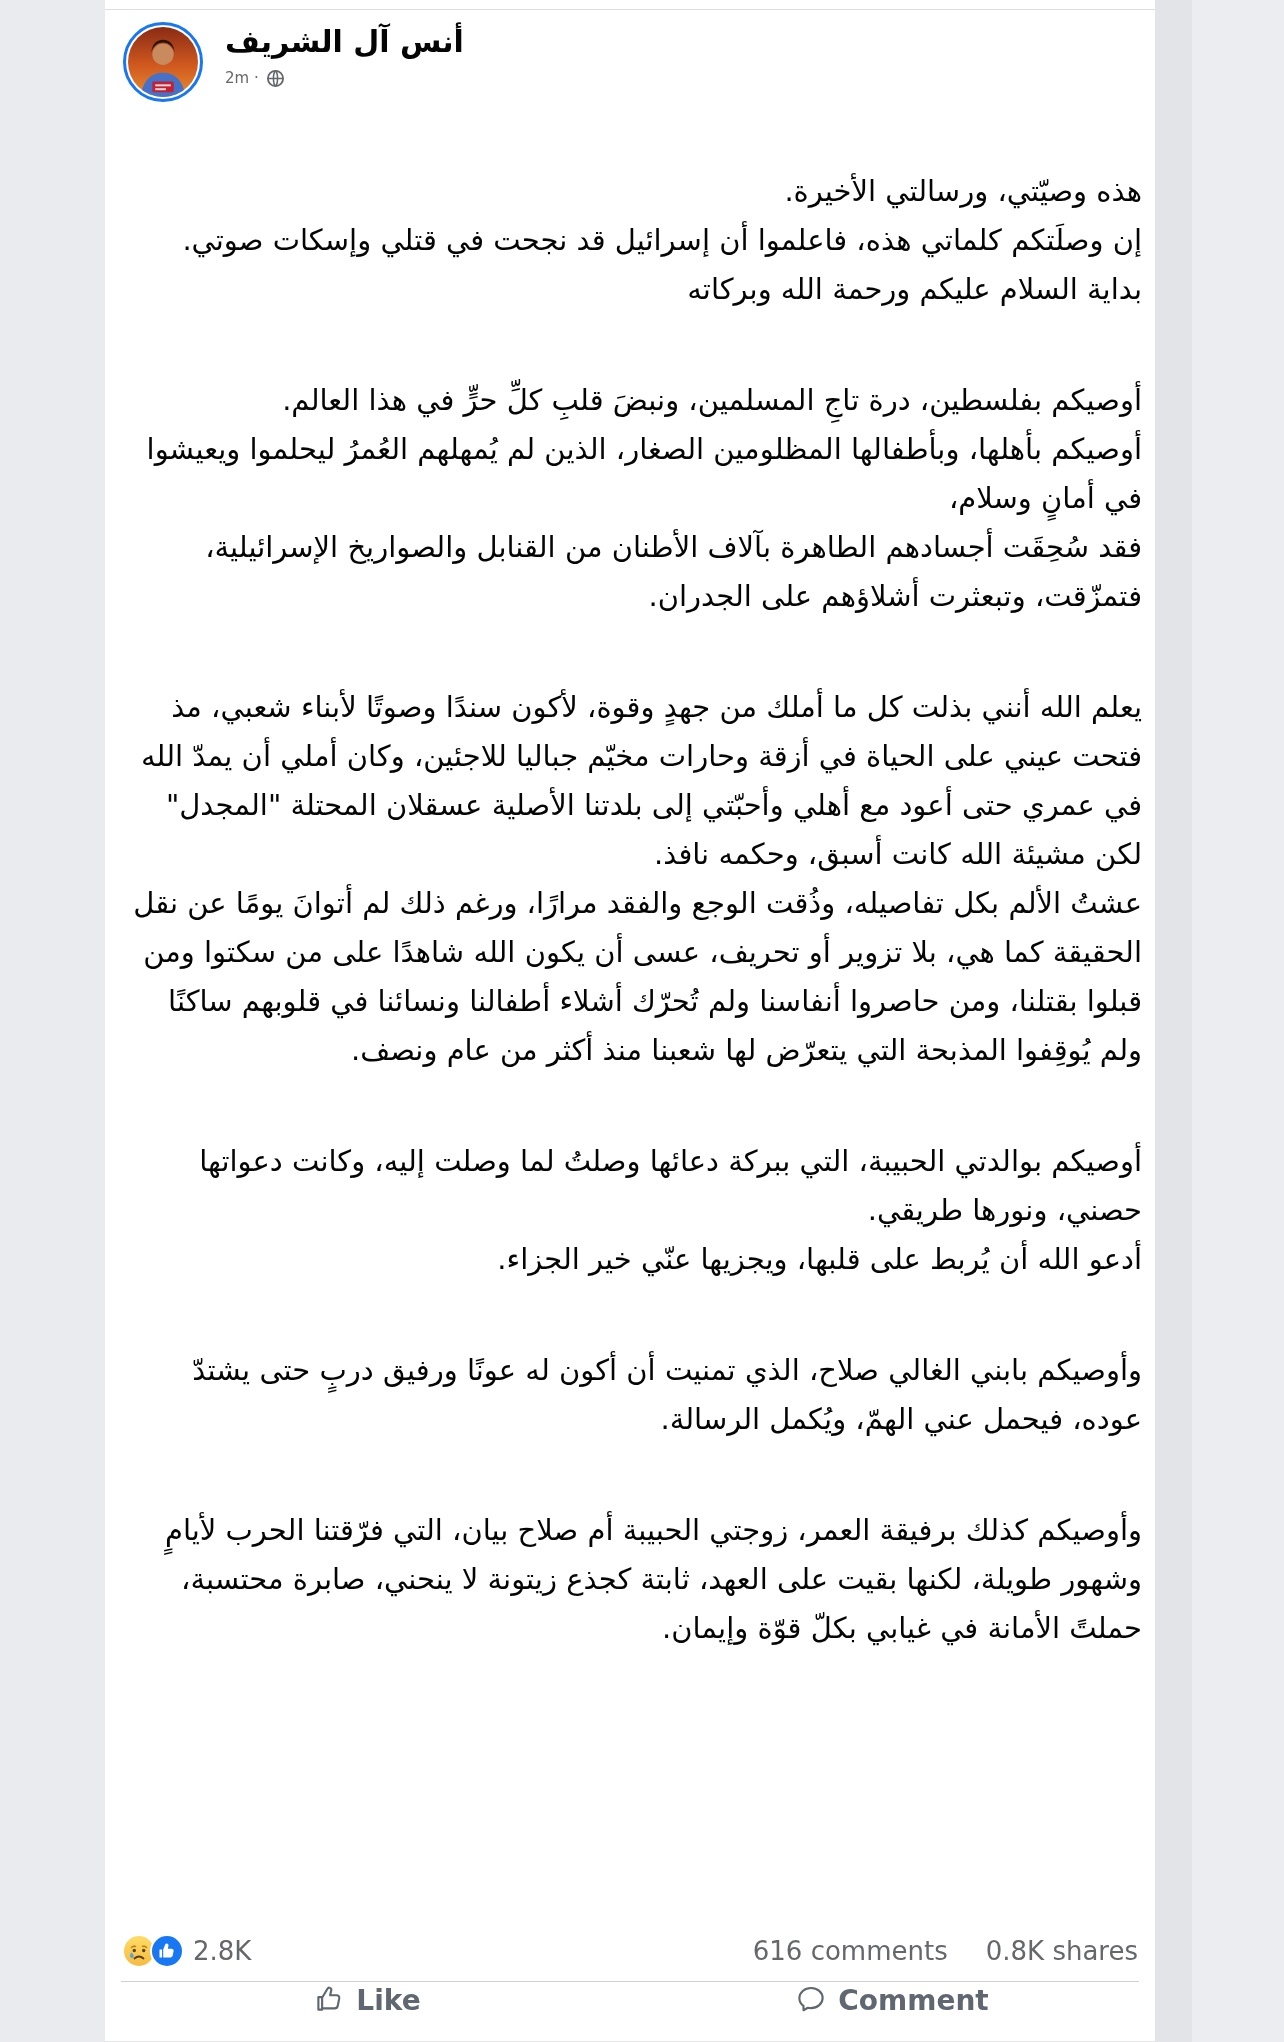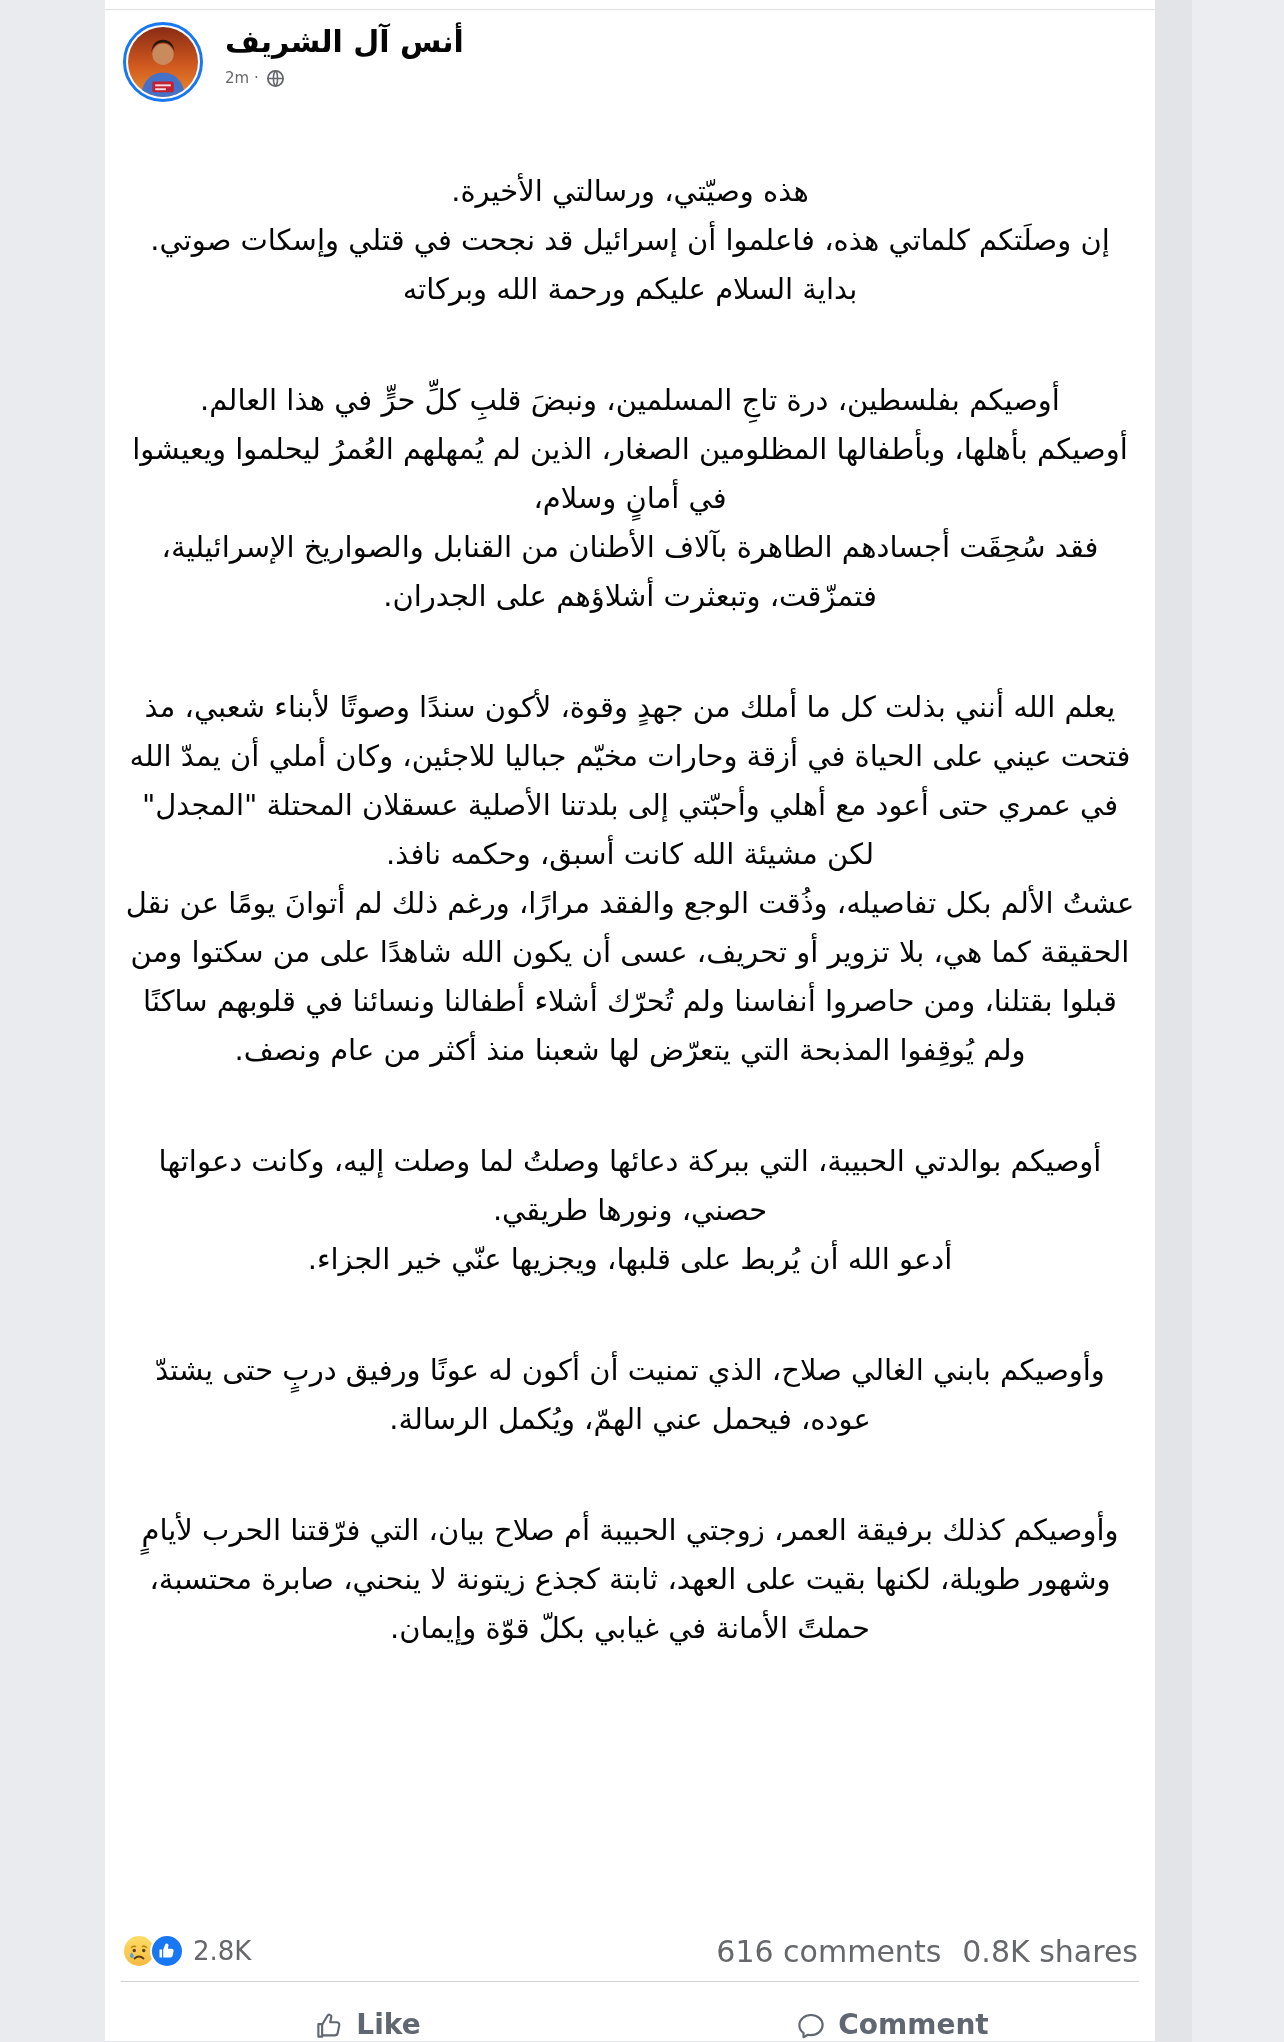--- a/index.html
+++ b/index.html
@@ -36,44 +36,44 @@
     font-size:15px; color:#65676b; cursor:pointer;
   }
   
   .post-body {
     position:absolute; top:118px; bottom:122px; left:0; right:0;
     padding:0 13px; overflow:hidden;
     direction:rtl; text-align:right;
     font-size:29px; line-height:49px; color:#050505;
     white-space:pre-line;
   }
-  .post-block { margin-bottom:13px;text-align:center; }
+  .post-block { margin-bottom:13px; }
   
   .engagement-row {
     position:absolute; left:0; right:0; bottom:62px; height:58px;
     padding:0 17px; display:flex; align-items:center;
   }
   .reaction-icons { display:flex; align-items:center; cursor:pointer; }
   .reaction-badge {
     width:34px; height:34px; border-radius:50%; border:2px solid #fff; display:block;
   }
   .reaction-badge + .reaction-badge { margin-left:-6px; }
   .reaction-count { margin-left:9px; font-size:26px; color:#65676b; cursor:pointer; }
-  .engagement-right { margin-left:auto; display:flex; gap:21px; font-size:30px; color:#65676b; }
+  .engagement-right { margin-left:auto; display:flex; gap:38px; font-size:26px; color:#65676b; }
   .engagement-right span { cursor:pointer; }
   .footer-divider {
     position:absolute; left:16px; right:16px; bottom:60px; height:1px; background:#ced0d4;
   }
   
   .action-bar {
     position:absolute; left:0; right:0; bottom:0; height:58px;
     display:flex; border-bottom:1px solid #e4e6eb;
   }
   .action-btn {
-    flex:1; display:flex; align-items:flex-end; justify-content:center; gap:12px;
+    flex:1; display:flex; align-items:flex-start; justify-content:center; gap:12px;
     color:#606770; font-size:28px; font-weight:600; cursor:pointer;
   }
   .action-btn svg { display:block; }
 </style>
 </head>
 <body>
 
 <div class="card">
   <div class="card-top-divider"></div>
 

